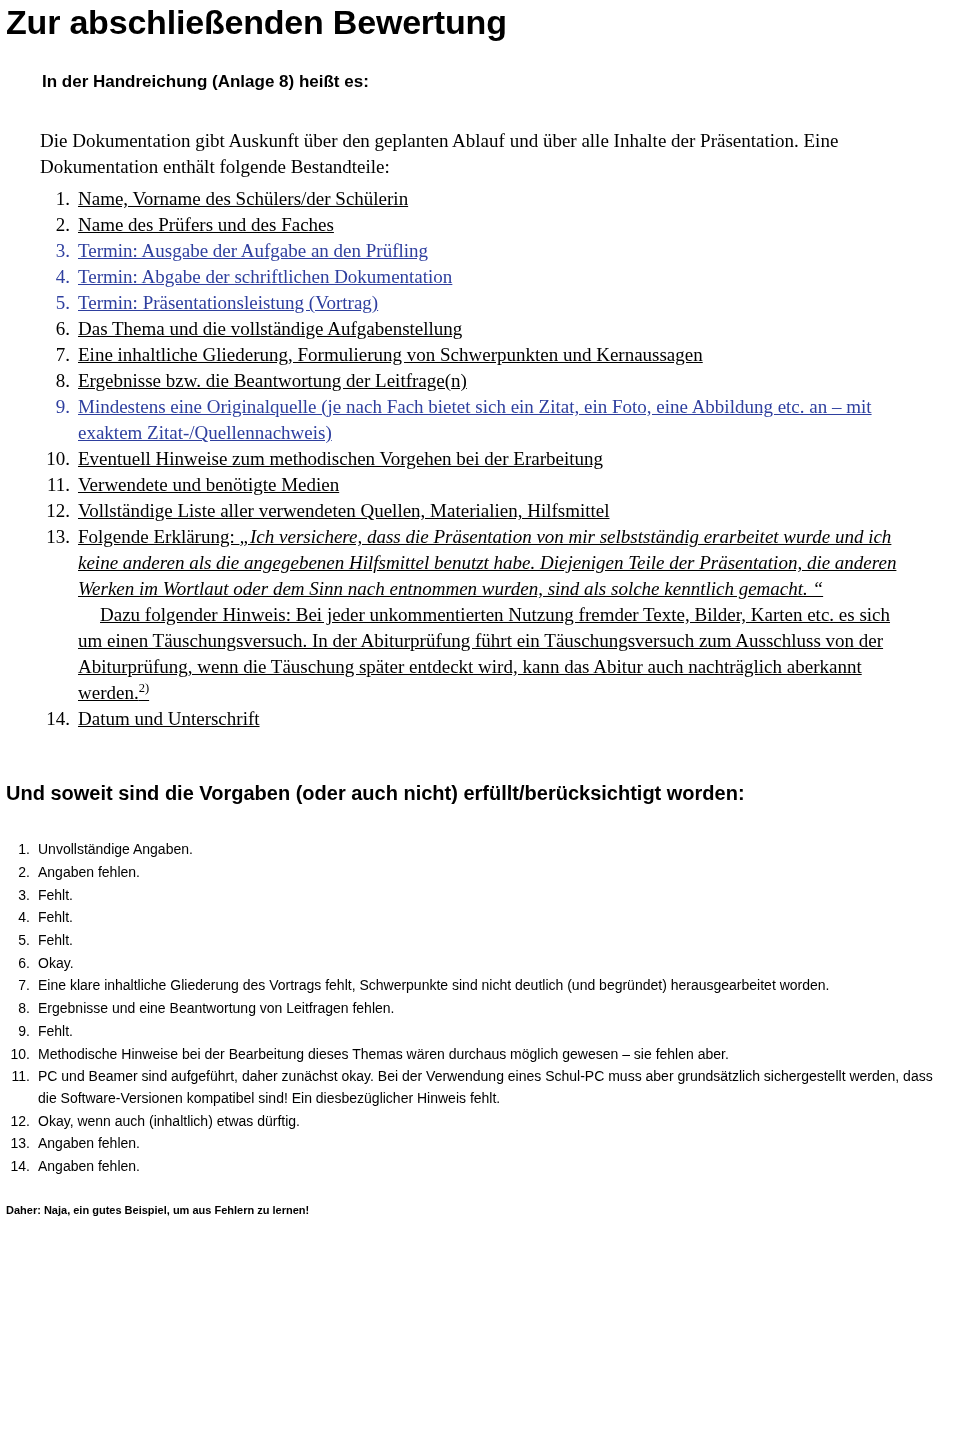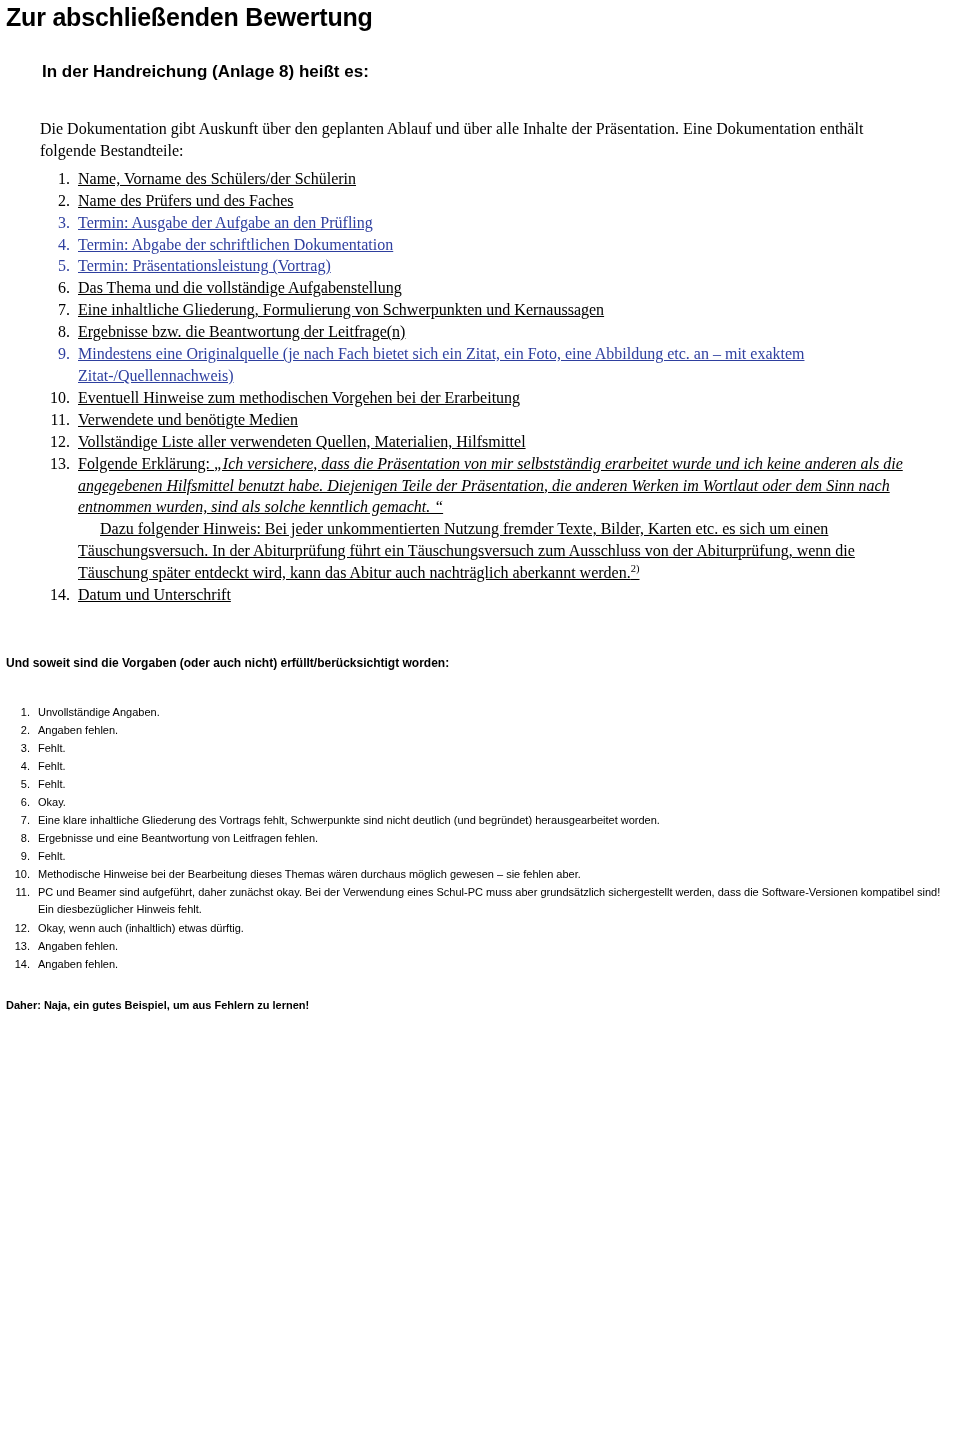--- a/index.html
+++ b/index.html
@@ -5,52 +5,52 @@
   * { margin:0; padding:0; box-sizing:border-box; }
   :root { --link-blue:#2e3f9f; }
   html, body { background:#ffffff; }
   body {
     width:960px; height:1446px; overflow:hidden;
     color:#000;
     font-family:"Liberation Sans","DejaVu Sans",sans-serif;
   }
   .page { padding:3px 10px 0 6px; height:100%; }
 
-  .title { font-size:25px; font-weight:700; letter-spacing:-0.2px; }
+  .title { font-size:34px; font-weight:700; letter-spacing:-0.2px; }
   .subtitle { font-size:17px; font-weight:700; margin-top:30px;margin-left:36px; }
 
   .serif-block {
     font-family:"Liberation Serif","DejaVu Serif",serif;
-    font-size:16px; line-height:1.37;
+    font-size:19px; line-height:1.37;
     margin:36px 36px 0 34px;
   }
   .serif-block .intro { margin-bottom:6px; }
 
   ol.doc-list { list-style:none; counter-reset:item; }
   ol.doc-list > li { counter-increment:item; position:relative; }
 
   ol.serif-list > li { padding-left:38px;text-decoration:underline; }
   ol.serif-list > li::before {
     content:counter(item) ".";
     position:absolute; left:0; top:0; width:30px; text-align:right;
   }
 
-  ol.sans-list { margin-top:34px; font-size:11px; line-height:1.55; }
+  ol.sans-list { margin-top:34px; font-size:14px; line-height:1.55; }
   ol.sans-list > li { padding-left:32px; margin-bottom:1px; }
   ol.sans-list > li::before {
     content:counter(item) ".";
     position:absolute; left:0; top:0; width:24px; text-align:right;
   }
 
   li.blue { color:var(--link-blue); }
   .quote { font-style:italic; }
   .hinweis { display:block; text-indent:22px; }
   sup { font-size:66%; line-height:0; vertical-align:super; }
 
-  .section-heading { font-size:12px; font-weight:700; margin-top:50px; }
+  .section-heading { font-size:20px; font-weight:700; margin-top:50px; }
   .conclusion { font-size:11px; font-weight:700; margin-top:26px; }
 </style>
 </head>
 <body>
 
 <div class="page">
 
   <h1 class="title">Zur abschließenden Bewertung</h1>
   <h2 class="subtitle">In der Handreichung (Anlage 8) heißt es:</h2>
 

